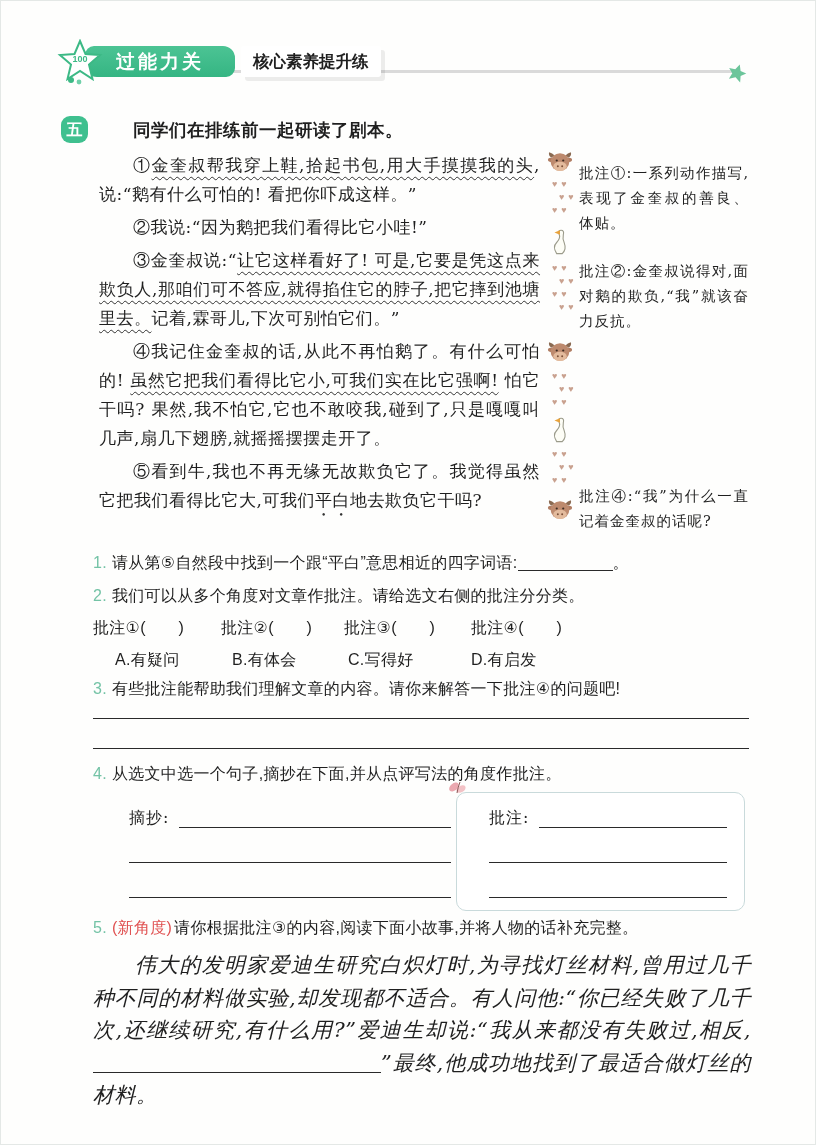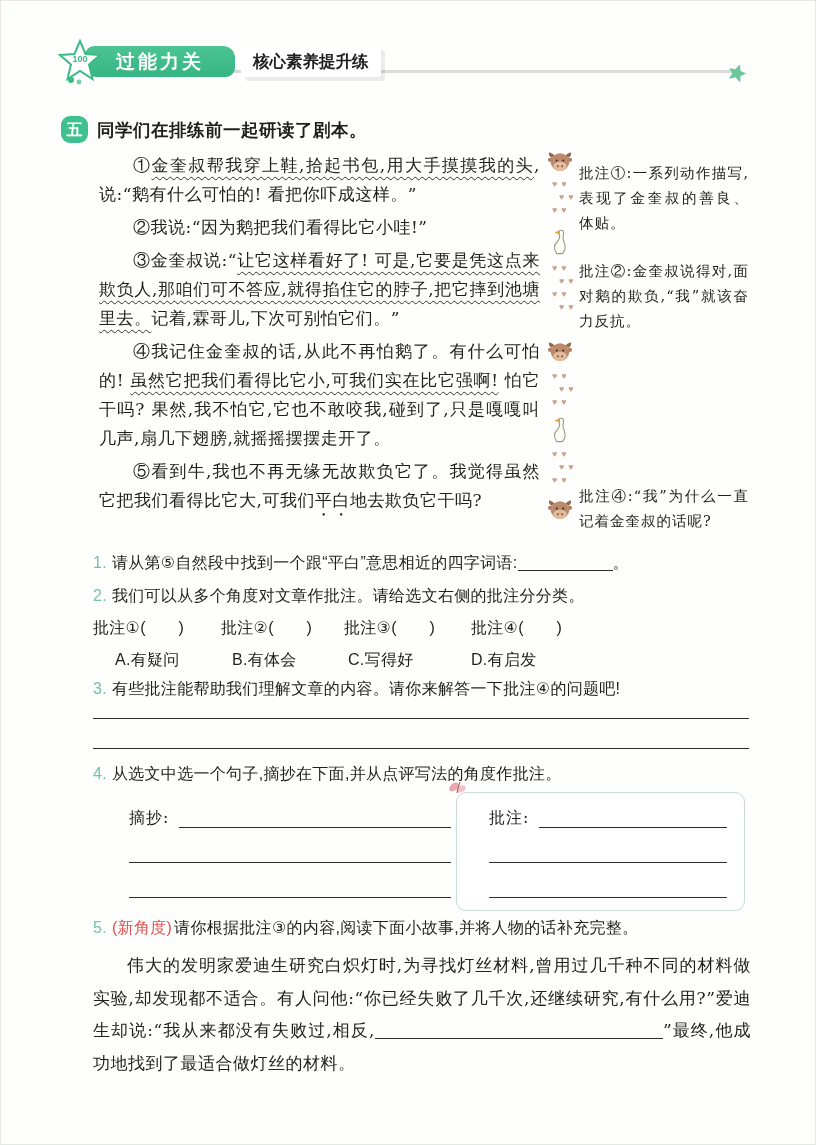--- a/index.html
+++ b/index.html
@@ -20,21 +20,21 @@
                 line-height:25px;box-shadow:4px 4px 0 rgba(0,0,0,0.07);border-radius:3px;}
   .mascot{position:absolute;left:56px;top:38px;z-index:4;}
   .hdr-star-end{position:absolute;left:726px;top:62px;z-index:2;}
   .section-title{position:absolute;left:0;top:88px;width:100%;text-align:center;
                  color:#5bc19a;font-weight:bold;font-size:17.5px;letter-spacing:1px;}
 
   
   .ex-row{position:absolute;left:60px;top:115px;display:flex;align-items:center;gap:9px;}
   .exnum{display:inline-block;width:27px;height:27px;background:#3fc08f;border-radius:9px;
          color:#fff;font-weight:bold;font-size:16px;text-align:center;line-height:27px;}
-  .extitle{font-weight:bold;font-size:17.5px;letter-spacing:0.5px;}
+  .extitle{font-weight:bold;font-size:17.5px;letter-spacing:0.5px;margin-left:36px;}
 
   
   .passage{position:absolute;left:94px;top:146px;width:449px;font-size:17px;
            line-height:29px;letter-spacing:0.5px;text-align:justify;}
   .passage p{margin:4px;text-indent:2em;}
   .wavy{text-decoration:underline;text-decoration-style:wavy;
         text-decoration-thickness:1px;text-underline-offset:5px;text-decoration-color:#333;}
   .emdot{-webkit-text-emphasis:filled dot #333;text-emphasis:filled dot #333;
          -webkit-text-emphasis-position:under right;text-emphasis-position:under right;}
 
@@ -60,22 +60,22 @@
   .opt1{padding-left:22px;} .opt2{padding-left:3px;margin-left:8px;} .opt3{padding-left:4px;}
 
   
   .note-box{position:absolute;left:455px;top:791px;width:287px;height:117px;
             border:1.5px solid #c9dadb;border-radius:10px;background:#fff;}
   .wlabel{position:absolute;font-size:16px;letter-spacing:1px;}
   .wline{position:absolute;height:0;border-bottom:1.5px solid #2a2a2a;}
   .butterfly{position:absolute;left:446px;top:778px;z-index:2;}
 
   
-  .story{position:absolute;left:92px;top:948px;width:658px;font-size:17px;
-         line-height:32.5px;letter-spacing:0.5px;text-align:justify;text-indent:2em;}
+  .story{position:absolute;left:92px;top:948px;width:658px;font-size:21px;
+         line-height:32.5px;letter-spacing:0.5px;text-align:justify;text-indent:2em;font-style:italic;}
 </style>
 </head>
 <body>
 
 <div class="page">
 
   <div class="hdr-rule"></div>
   <div class="mascot">
     <svg width="46" height="46" viewBox="0 0 46 46">
       <polygon points="23,2 28.5,15 43,16 32,25.5 35.5,40 23,32 10.5,40 14,25.5 3,16 17.5,15" fill="#ffffff" stroke="#3cb985" stroke-width="2"></polygon>

